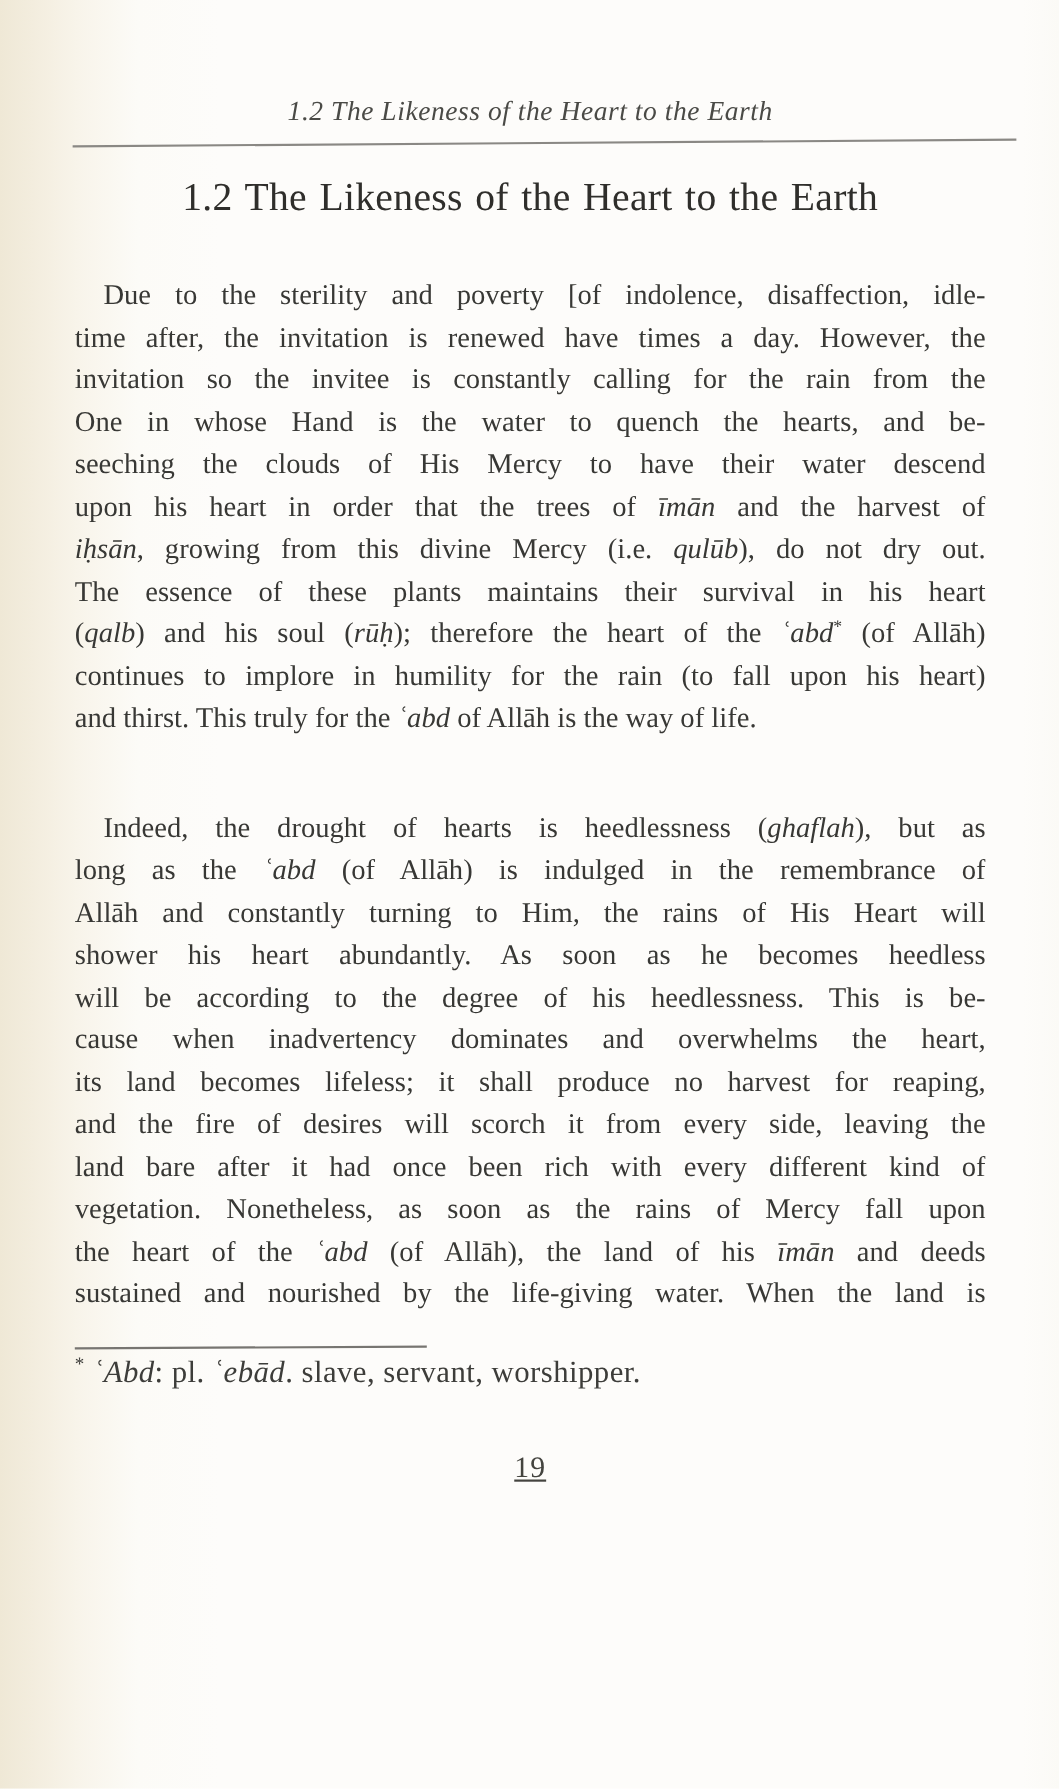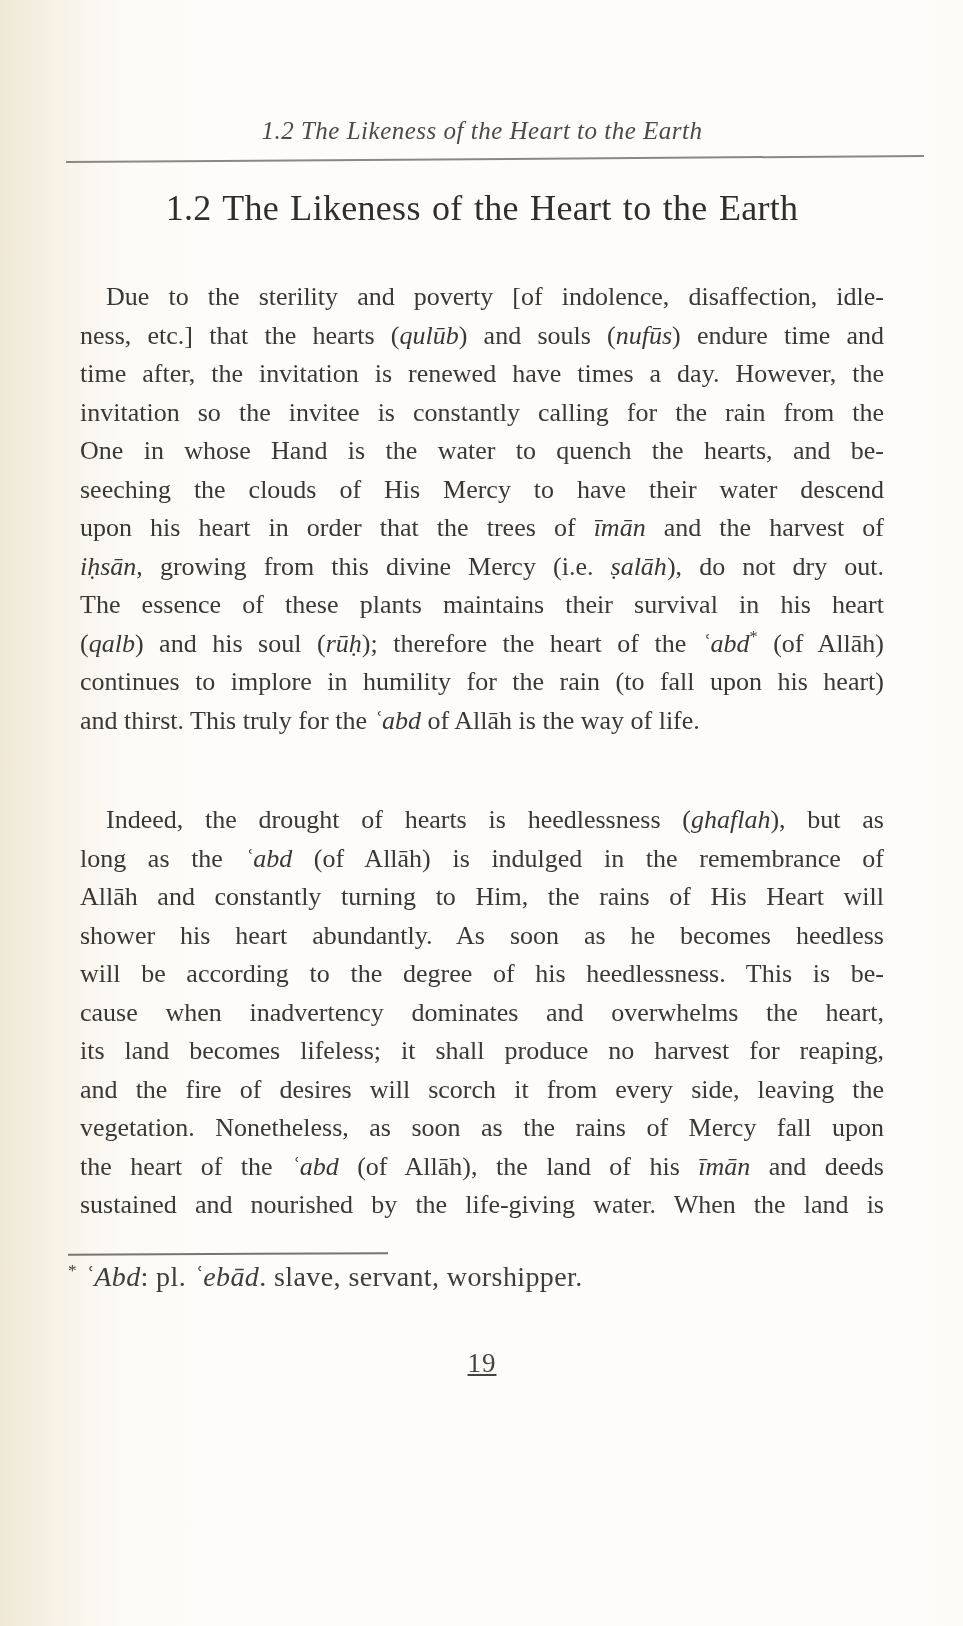--- a/index.html
+++ b/index.html
@@ -22,21 +22,21 @@
         #fdfcfa 200px,
         #fdfcfa 930px,
         #fbfaf6 963px);
     color: #3a3a37;
   }
 
   .page {
     position: relative;
     width: 963px;
     height: 1626px;
-    padding-top: 116px;
+    padding-top: 87px;
   }
 
   .running-header {
     width: 828px;
     margin: 0 auto 0 68px;
     text-align: center;
     font-style: italic;
     font-size: 25px;
     line-height: 30px;
     color: #4a4a46;
@@ -63,21 +63,21 @@
   }
 
   .body-text {
     width: 828px;
     margin-left: 68px;
     margin-top: 48px;
     font-size: 26px;
     color: #383835;
   }
 
-  .paragraph { margin: 12px; }
+  .paragraph { margin: 0; }
   .paragraph + .paragraph { margin-top: 61px; }
 
   .line {
     height: 38.5px;
     line-height: 38.5px;
     text-align: justify;
     text-align-last: justify;
     white-space: normal;
     overflow: hidden;
   }
@@ -126,41 +126,41 @@
 
   <div class="running-header">1.2 The Likeness of the Heart to the Earth</div>
 
   <hr class="header-rule">
 
   <div class="page-heading">1.2 The Likeness of the Heart to the Earth</div>
 
   <div class="body-text">
       <div class="paragraph">
         <div class="line indent"><span>Due to the sterility and poverty [of indolence, disaffection, idle-</span></div>
-        <div class="line"><span>ness, etc.] that the hearts (</span><span class="it">qulūb</span><span>) and souls (</span><span class="it">nufūs</span><span>) endure time and</span></div>
         <div class="line"><span>time after, the invitation is renewed have times a day. However, the</span></div>
         <div class="line"><span>invitation so the invitee is constantly calling for the rain from the</span></div>
         <div class="line"><span>One in whose Hand is the water to quench the hearts, and be-</span></div>
         <div class="line"><span>seeching the clouds of His Mercy to have their water descend</span></div>
         <div class="line"><span>upon his heart in order that the trees of </span><span class="it">īmān</span><span> and the harvest of</span></div>
-        <div class="line"><span class="it">iḥsān</span><span>, growing from this divine Mercy (i.e. </span><span class="it">ṣalāh</span><span>), do not dry out.</span></div>
+        <div class="line"><span class="it">iḥsān</span><span>, growing from this divine Mercy (i.e. </span><span class="it">qulūb</span><span>), do not dry out.</span></div>
         <div class="line"><span>The essence of these plants maintains their survival in his heart</span></div>
         <div class="line"><span>(</span><span class="it">qalb</span><span>) and his soul (</span><span class="it">rūḥ</span><span>); therefore the heart of the </span><span class="it">ʿabd</span><sup>*</sup><span> (of Allāh)</span></div>
         <div class="line"><span>continues to implore in humility for the rain (to fall upon his heart)</span></div>
         <div class="line last"><span>and thirst. This truly for the </span><span class="it">ʿabd</span><span> of Allāh is the way of life.</span></div>
       </div>
       <div class="paragraph">
         <div class="line indent"><span>Indeed, the drought of hearts is heedlessness (</span><span class="it">ghaflah</span><span>), but as</span></div>
         <div class="line"><span>long as the </span><span class="it">ʿabd</span><span> (of Allāh) is indulged in the remembrance of</span></div>
         <div class="line"><span>Allāh and constantly turning to Him, the rains of His Heart will</span></div>
         <div class="line"><span>shower his heart abundantly. As soon as he becomes heedless</span></div>
         <div class="line"><span>will be according to the degree of his heedlessness. This is be-</span></div>
         <div class="line"><span>cause when inadvertency dominates and overwhelms the heart,</span></div>
         <div class="line"><span>its land becomes lifeless; it shall produce no harvest for reaping,</span></div>
         <div class="line"><span>and the fire of desires will scorch it from every side, leaving the</span></div>
+        <div class="line"><span>land bare after it had once been rich with every different kind of</span></div>
         <div class="line"><span>vegetation. Nonetheless, as soon as the rains of Mercy fall upon</span></div>
         <div class="line"><span>the heart of the </span><span class="it">ʿabd</span><span> (of Allāh), the land of his </span><span class="it">īmān</span><span> and deeds</span></div>
         <div class="line"><span>sustained and nourished by the life-giving water. When the land is</span></div>
       </div>
     </div>
 
   <hr class="footnote-rule">
 
   <div class="footnote-text"><sup>*</sup><span> </span><span class="it">ʿAbd</span><span>: pl. </span><span class="it">ʿebād</span><span>. slave, servant, worshipper.</span></div>
 

